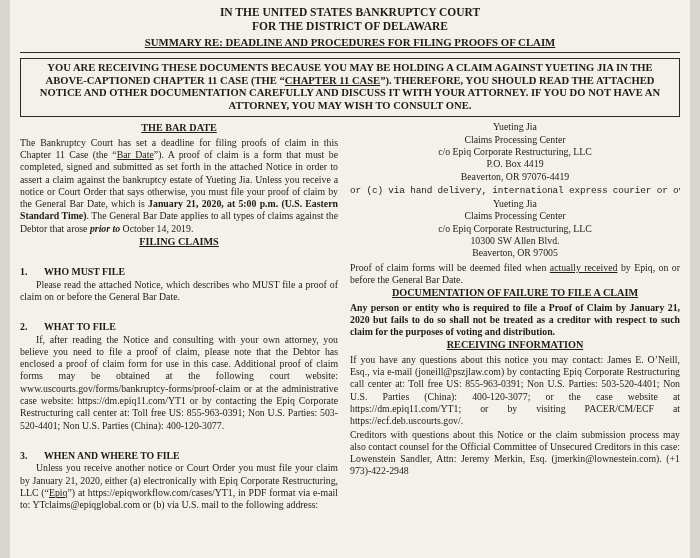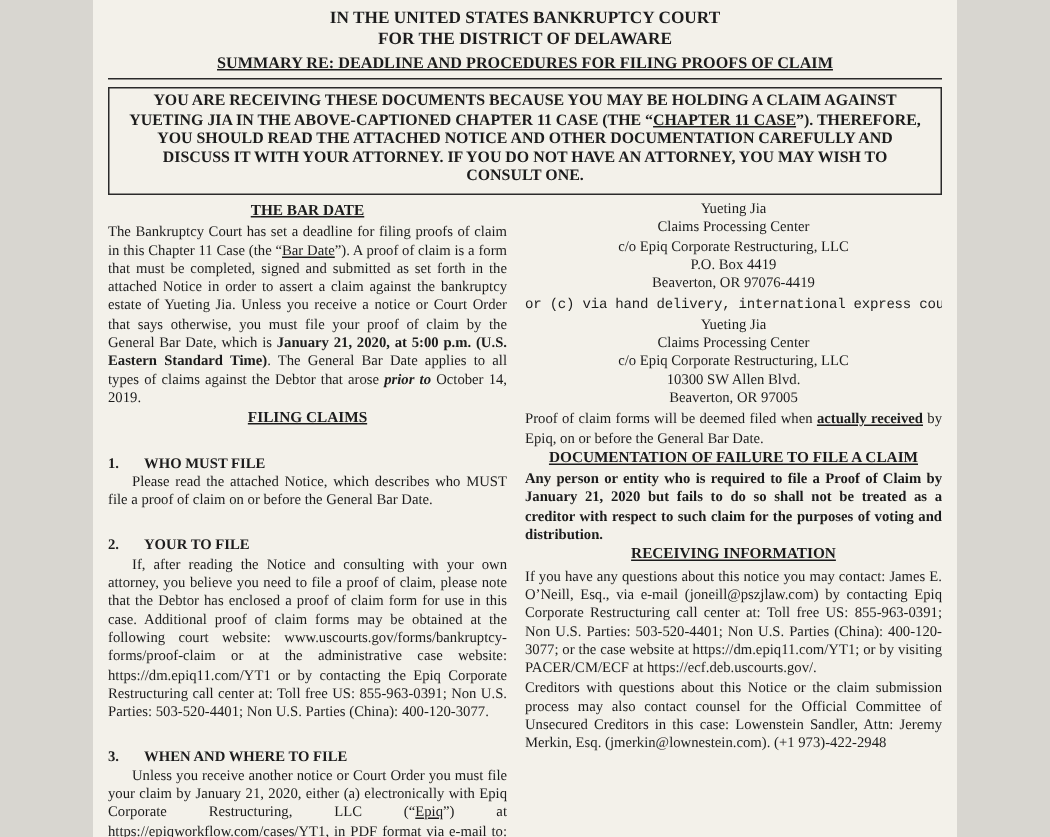--- a/index.html
+++ b/index.html
@@ -1,30 +1,30 @@
 <!DOCTYPE html>
 <html><head>
 <meta charset="utf-8">
 <style>
   * { box-sizing: border-box; }
   html, body { margin: 0; padding: 0; }
   body { background: #d8d6d0; }
   .page {
-    width: 576px; height: 558px;
+    width: 680px; height: 558px;
     margin: 0 auto;
     background: #f3f1ea;
     color: #1c1c1c;
     font-family: "Liberation Serif", "DejaVu Serif", serif;
     padding: 6px 10px 4px;
     overflow: hidden;
   }
   .b  { font-weight: bold; }
   .u  { text-decoration: underline; }
   .bi { font-weight: bold; font-style: italic; }
-  .bu { font-weight: bold; text-decoration: underline; }
+  .bu { font-weight: normal; text-decoration: underline; }
 
   .court-header { text-align: center; font-weight: bold; font-size: 11.5px; line-height: 13.5px; }
 
   .caption-box { display: flex; border: 1.5px solid #2a2a2a; border-bottom-width: 1.5px; margin-top: 5px; }
   .caption-cell { width: 50%; padding: 3px 8px 5px; font-size: 10.8px; line-height: 13.2px; }
   .caption-left { border-right: 1.5px solid #2a2a2a; }
   .indent1 { padding-left: 8px; }
   .indent2 { padding-left: 58px; }
 
   .summary-row { text-align: center; font-weight: bold; font-size: 10.8px; padding: 3px 0 4px; border-bottom: 1.5px solid #2a2a2a; }
@@ -79,21 +79,21 @@
     <div class="col">
       <div class="sec-head"><span class="u">THE BAR DATE</span></div>
 
       <p class="para"><span>The Bankruptcy Court has set a deadline for filing proofs of claim in this Chapter 11 Case (the “</span><span class="u">Bar Date</span><span>”). A proof of claim is a form that must be completed, signed and submitted as set forth in the attached Notice in order to assert a claim against the bankruptcy estate of Yueting Jia. Unless you receive a notice or Court Order that says otherwise, you must file your proof of claim by the General Bar Date, which is </span><span class="b">January 21, 2020, at 5:00 p.m. (U.S. Eastern Standard Time)</span><span>. The General Bar Date applies to all types of claims against the Debtor that arose </span><span class="bi">prior to</span><span> October 14, 2019.</span></p>
 
       <div class="sec-head"><span class="u">FILING CLAIMS</span></div>
 
       <div class="item-head"><span class="num">1.</span><span>WHO MUST FILE</span></div>
       <p class="para indent">Please read the attached Notice, which describes who MUST file a proof of claim on or before the General Bar Date.</p>
 
-      <div class="item-head"><span class="num">2.</span><span>YOUR TO FILE</span></div>
+      <div class="item-head"><span class="num">2.</span><span>WHAT TO FILE</span></div>
       <p class="para indent">If, after reading the Notice and consulting with your own attorney, you believe you need to file a proof of claim, please note that the Debtor has enclosed a proof of claim form for use in this case. Additional proof of claim forms may be obtained at the following court website: www.uscourts.gov/forms/bankruptcy-forms/proof-claim or at the administrative case website: https://dm.epiq11.com/YT1 or by contacting the Epiq Corporate Restructuring call center at: Toll free US: 855-963-0391; Non U.S. Parties: 503-520-4401; Non U.S. Parties (China): 400-120-3077.</p>
 
       <div class="item-head"><span class="num">3.</span><span>WHEN AND WHERE TO FILE</span></div>
       <p class="para indent"><span>Unless you receive another notice or Court Order you must file your claim by January 21, 2020, either (a) electronically with Epiq Corporate Restructuring, LLC (“</span><span class="u">Epiq</span><span>”) at https://epiqworkflow.com/cases/YT1, in PDF format via e-mail to: YTclaims@epiqglobal.com or (b) via U.S. mail to the following address:</span></p>
     </div>
 
     <div class="col">
       <div class="address">
         <div>Yueting Jia</div>
         <div>Claims Processing Center</div>

